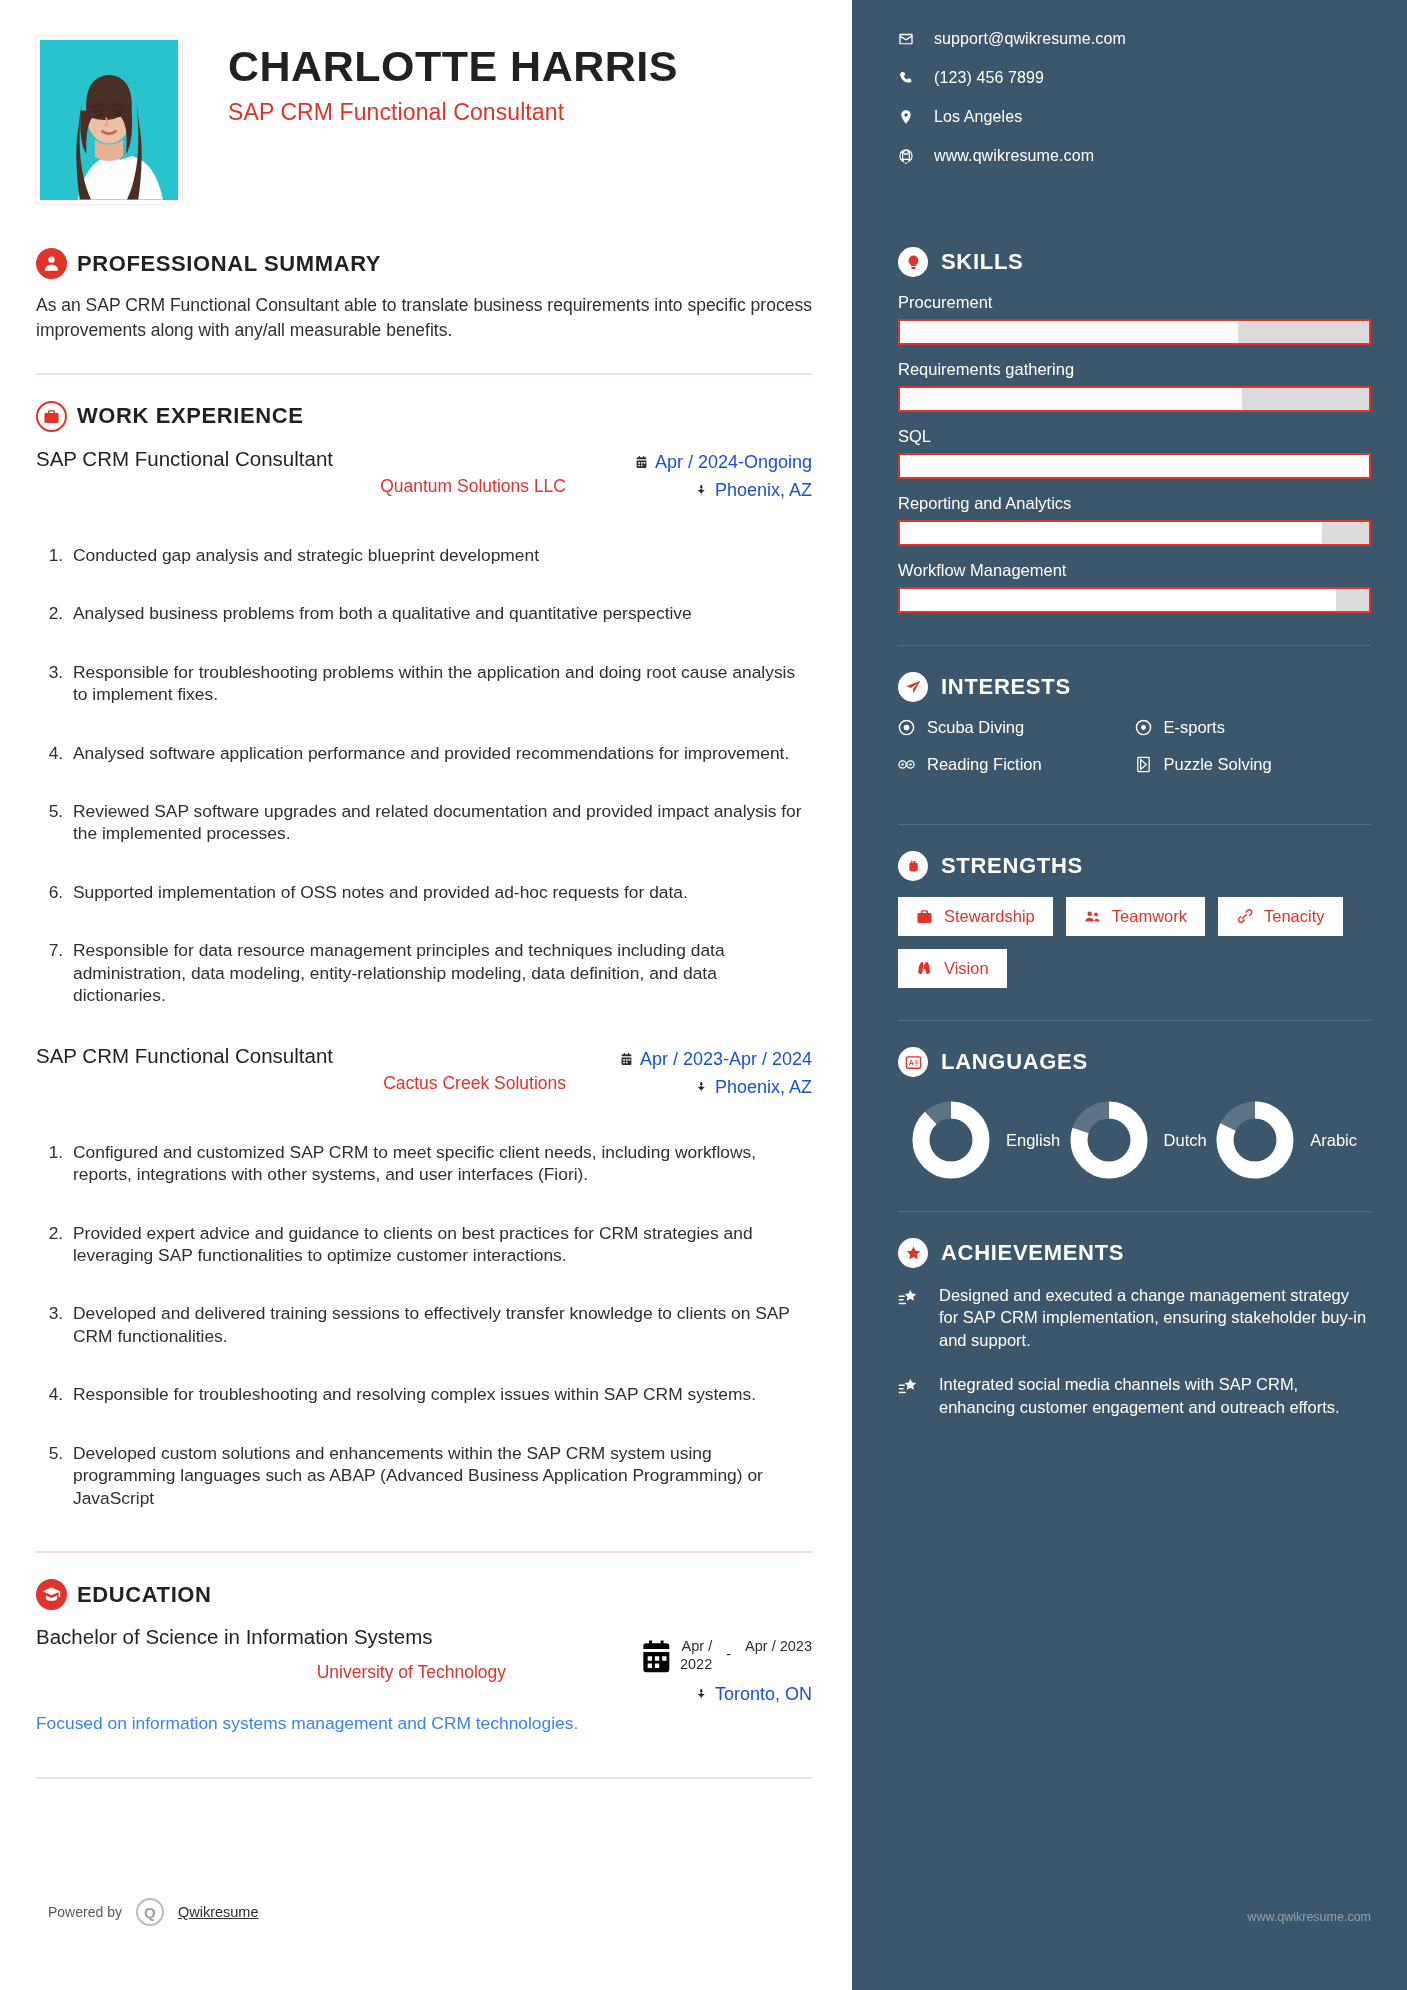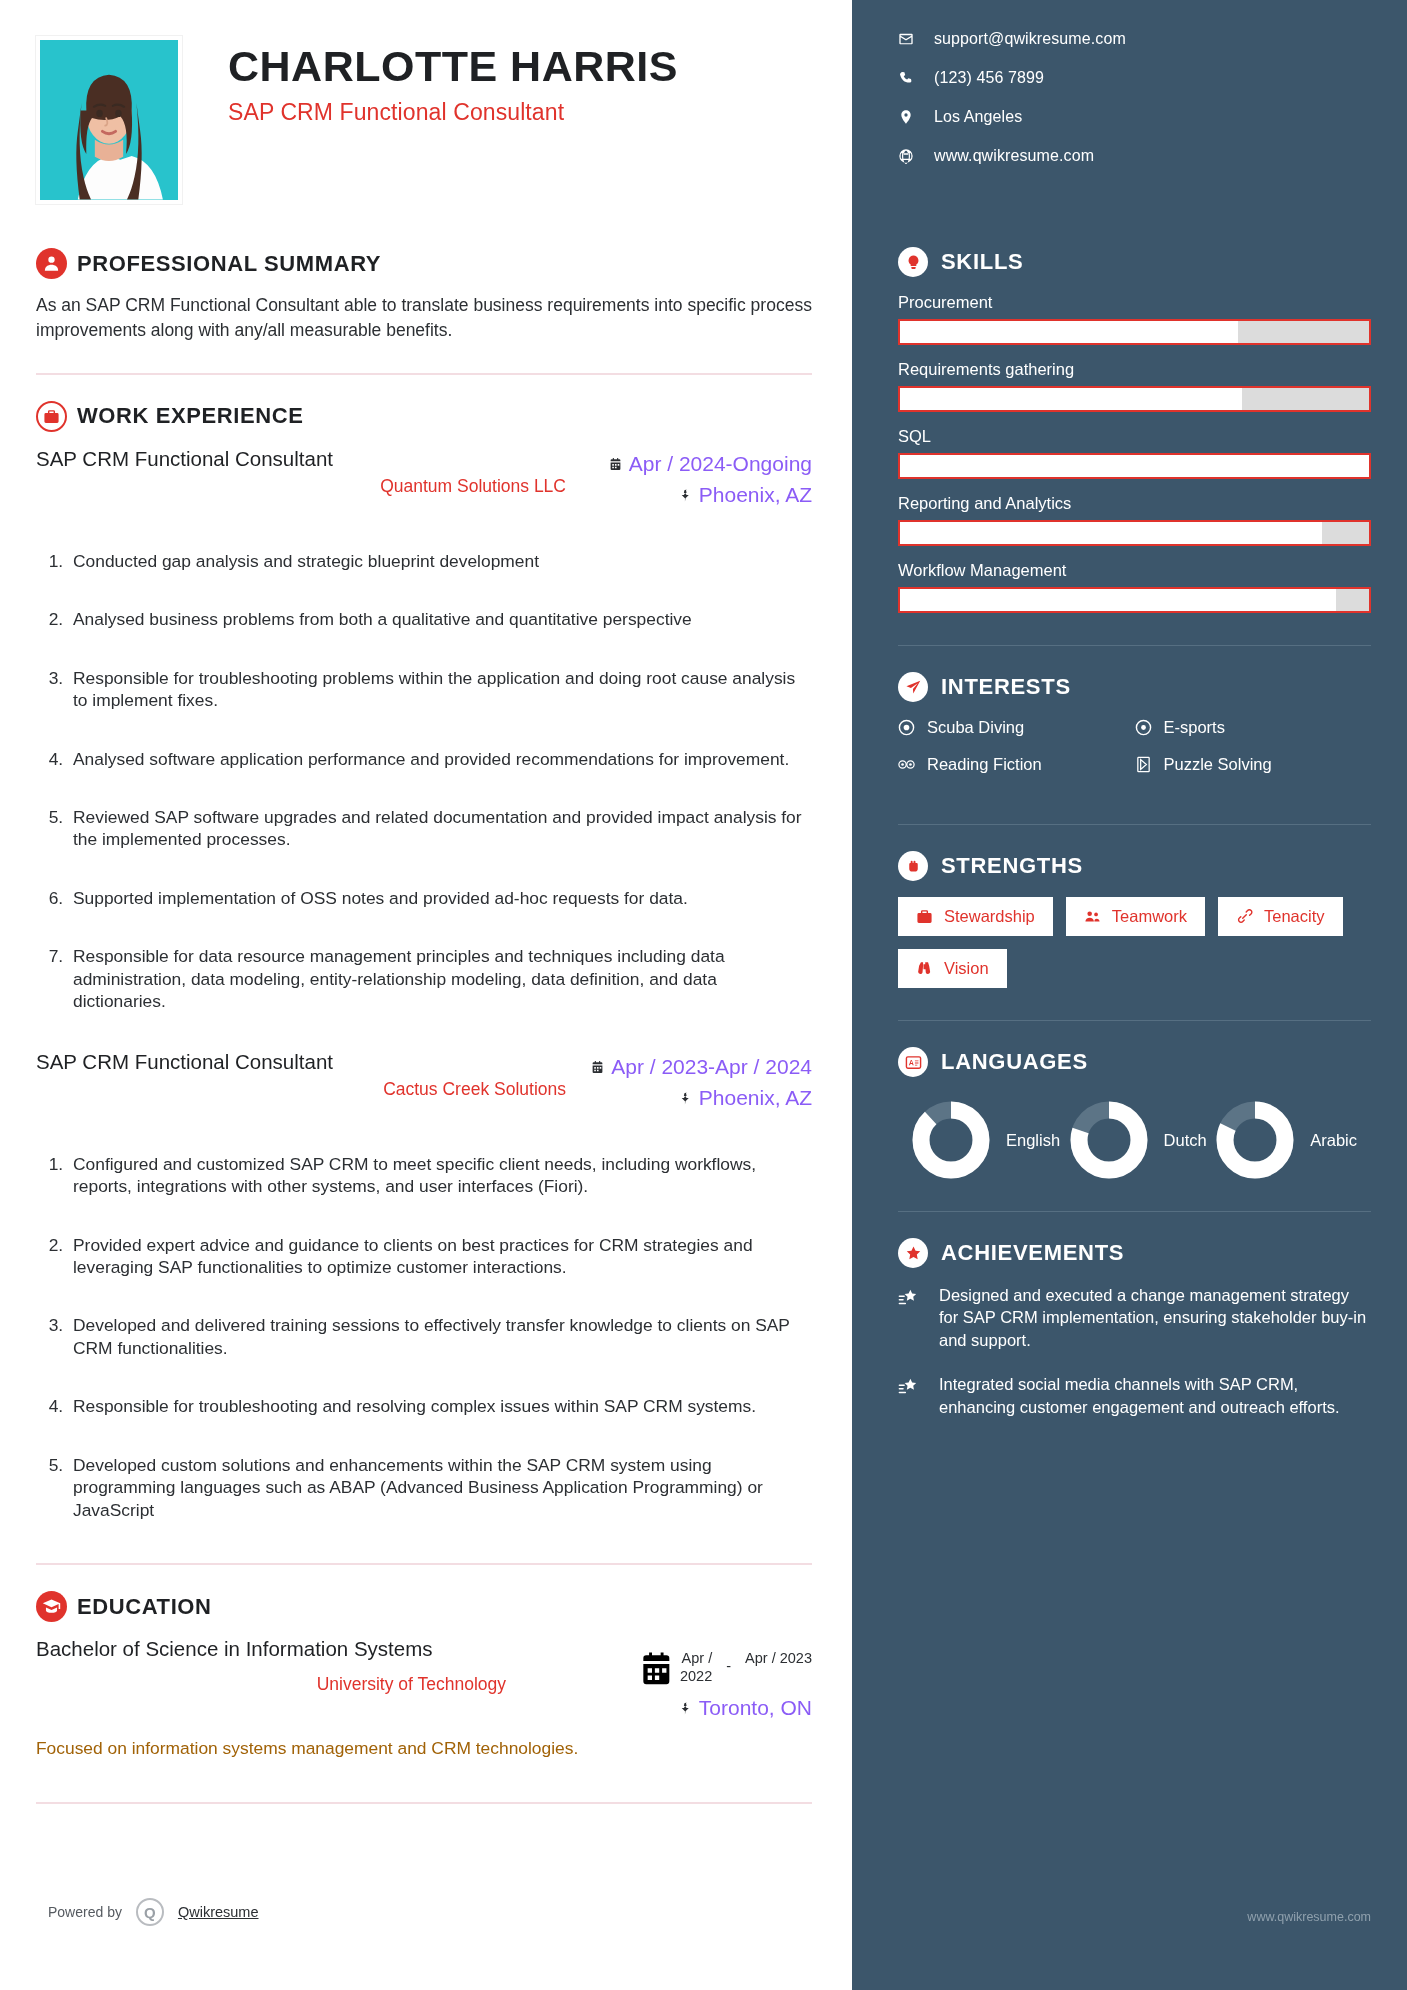--- a/index.html
+++ b/index.html
@@ -56,35 +56,35 @@
   .divider { height: 2px; background: #f3dde2; margin: 30px 0 26px 0; }
 
   .entry { margin-bottom: 6px; }
   .entry-top { display: flex; justify-content: space-between; align-items: flex-start; }
   .entry-left { flex: 1 1 auto; max-width: 530px; }
   .entry-role { font-size: 20.5px; color: #1f2124; line-height: 1.26; }
   .entry-org { font-size: 17.5px; color: #e0332c; margin-top: 4px; text-align: right; }
   .entry-meta { text-align: right; padding-top: 6px; flex: 0 0 auto; min-width: 180px; }
   .meta-line {
     display: flex; align-items: center; justify-content: flex-end; gap: 7px;
-    font-size: 21px; color: #8b5cf6; margin-bottom: 7px; white-space: nowrap;
+    font-size: 18px; color: #1d4ed8; margin-bottom: 7px; white-space: nowrap;
   }
   .meta-line svg { width: 13px; height: 14px; fill: #2c2f33; flex:0 0 auto; }
 
   .edu-meta { display:flex; align-items:flex-start; justify-content:flex-end; gap:14px; padding-top:8px; }
   .edu-date { display:flex; align-items:center; gap:6px; font-size:14.5px; color:#2c2f33; line-height:1.22; }
   .edu-date span { display:block; }
   .edu-dash { font-size:14.5px; color:#2c2f33; padding-top:8px; }
 
   ol.bullets { margin: 12px 0 0 32px; padding: 0; }
   ol.bullets li {
     font-size: 17.4px; color: #2c2f33; line-height: 1.29;
     margin-bottom: 1px; padding-left: 5px; margin-top: 36px;
   }
-  .entry-desc { font-size: 17.4px; color: #a16207; line-height: 1.35; margin-top: 10px; }
+  .entry-desc { font-size: 17.4px; color: #3b82f6; line-height: 1.35; }
 
   .footer {
     position: absolute; left: 48px; bottom: 64px;
     display: flex; align-items: center; gap: 14px;
   }
   .footer-label { font-size: 14px; color: #555a60; }
   .qlogo {
     width: 28px; height: 28px; border-radius: 50%;
     border: 2.5px solid #b9bcc0; display:flex; align-items:center; justify-content:center;
     font-size: 15px; color:#9aa0a6; font-weight:700;

